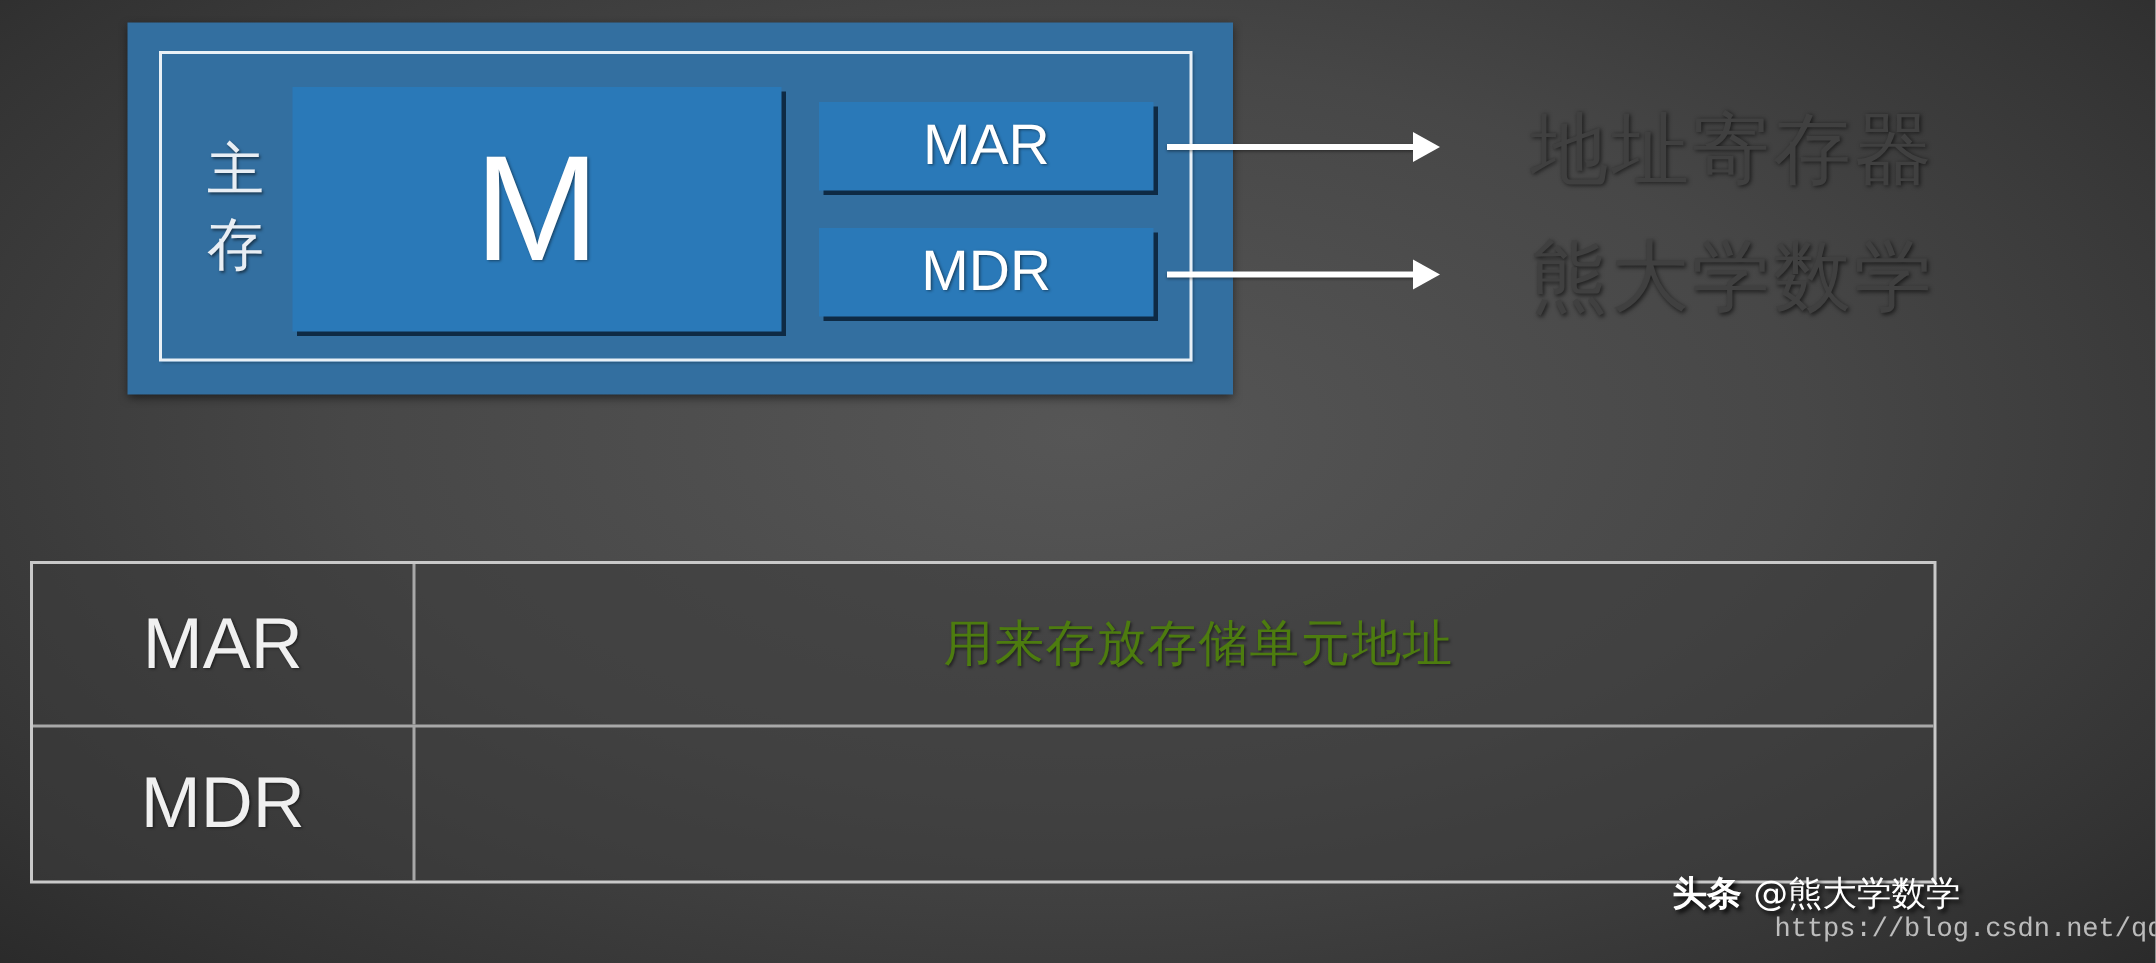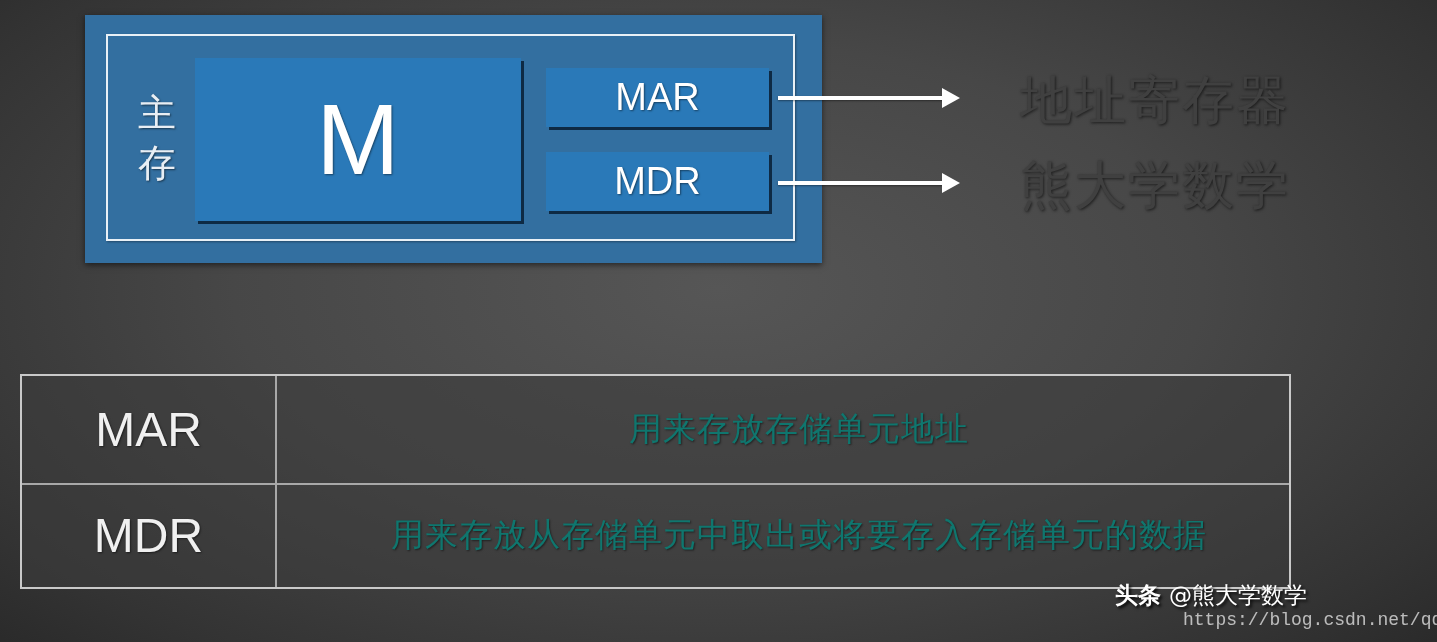--- a/index.html
+++ b/index.html
@@ -70,21 +70,21 @@
   .row.r1 { top: 108px; height: 103px; }
   .cell-key {
     width: 255px; border-right: 2px solid #a8a8a8; box-sizing: border-box;
     display: flex; align-items: center; justify-content: center;
     font-family: "Liberation Sans", sans-serif;
     font-size: 48px; color: #f0f0f0;
     text-shadow: 1px 1px 2px rgba(0,0,0,0.5);
   }
   .cell-val {
     flex: 1; display: flex; align-items: center; justify-content: center;
-    font-size: 33px; color: #0f766e;
+    font-size: 33px; color: #4d7c0f;
     text-shadow: 1px 1px 2px rgba(0,0,0,0.5);
     letter-spacing: 1px;
     padding-left: 32px;
   }
   .watermark {
     left: 1115px; top: 580px;
     font-size: 23px; font-weight: bold; color: #fff;
     text-shadow: 2px 2px 3px rgba(0,0,0,0.9);
     white-space: nowrap;
   }
@@ -120,21 +120,20 @@
 <div class="abs reg-name reg-mar">地址寄存器</div>
 <div class="abs reg-name reg-mdr">熊大学数学</div>
 
 <div class="abs desc-table">
   <div class="row r0">
     <div class="cell-key">MAR</div>
     <div class="cell-val">用来存放存储单元地址</div>
   </div>
   <div class="row r1">
     <div class="cell-key">MDR</div>
-    <div class="cell-val">用来存放从存储单元中取出或将要存入存储单元的数据</div>
   </div>
 </div>
 
 <div class="abs watermark">
   <span>头条</span>
   <span class="handle">@熊大学数学</span>
 </div>
 <div class="abs url-mark">https://blog.csdn.net/qq_39183034</div>
 
 </body></html>

